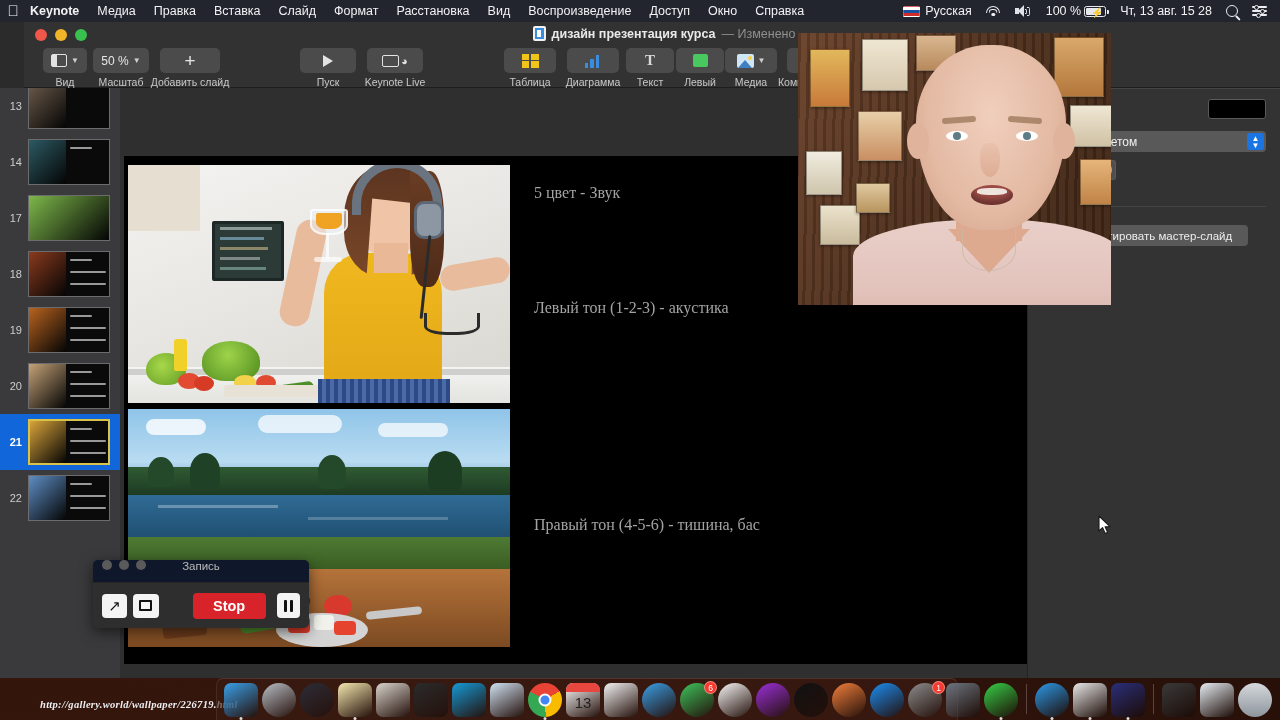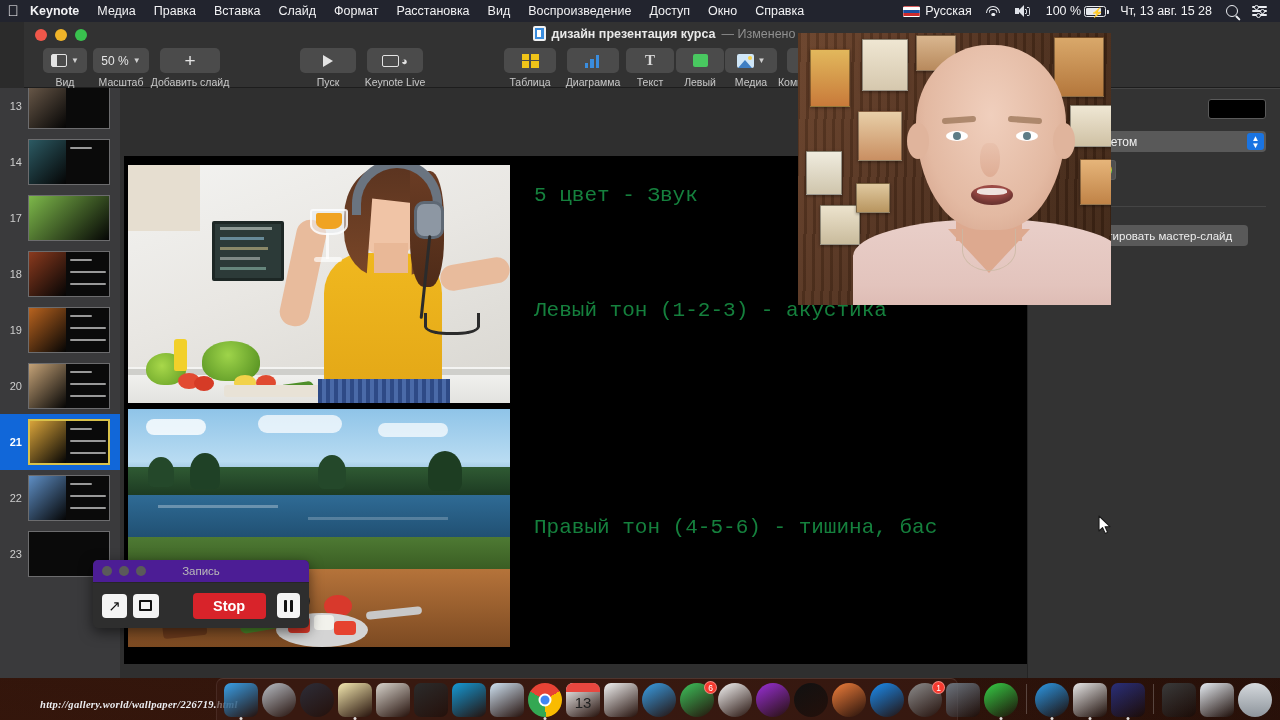--- a/index.html
+++ b/index.html
@@ -203,22 +203,22 @@
 
   
   .canvas-area {
     flex: 1; position: relative; background: #2f2f2f; overflow: hidden;
   }
   .slide {
     position: absolute; left: 4px; top: 68px; width: 903px; height: 508px;
     background: #000000; overflow: hidden;
   }
   .slide-text {
-    position: absolute; color: #15803d; font-size: 21px; white-space: nowrap;
-    font-family: Liberation Mono, monospace;
+    position: absolute; color: #a3a3a3; font-size: 16px; white-space: nowrap;
+    font-family: Liberation Serif, serif;
   }
 
   
   .photo-a { top: 9px; height: 238px; }
   .photo-b { top: 253px; height: 238px; }
   .photo { position:absolute; left:4px; width: 382px; overflow:hidden; }
 
   
   .inspector {
     width: 253px; height: 590px; background: #333333; flex:none;
@@ -262,21 +262,21 @@
   }
 
   
   .rec-win {
     position: absolute; left: 93px; top: 560px; width: 216px; height: 68px;
     background: #2e2e2e; border-radius: 5px; z-index: 45;
     box-shadow: 0 4px 14px rgba(0,0,0,.55);
     overflow: hidden;
   }
   .rec-title {
-    height: 23px; background: #4c1d95; display:flex; align-items:center; position:relative;
+    height: 23px; background: #0f172a; display:flex; align-items:flex-start; position:relative;
     border-bottom:1px solid #262626;
   }
   .rec-dots { display:flex; gap:7px; margin-left:9px; }
   .rec-dots span{ width:10px;height:10px;border-radius:50%;background:#5a5a5a; display:block;}
   .rec-label {
     position:absolute; left:0; right:0; text-align:center; font-size:11.5px; color:#b9b9b9;
   }
   .rec-body { display:flex; align-items:center; height: 45px; padding: 0 9px; gap: 6px; }
   .rbtn { background:#f4f4f4; border-radius:4px; display:flex; align-items:center; justify-content:center; }
   .rbtn-sq { width: 27px; height: 24px; }
@@ -617,26 +617,20 @@
             </div>
             <div class="slide-row">
               <div class="slide-num">22</div>
               <div class="thumb">
                 <div class="timg" style="width: 46%; background: linear-gradient(135deg, rgb(94, 142, 196), rgba(0, 0, 0, 0.55));"></div>
                 <div class="ttxt">
                   <span class="tline" style="left: 4px; top: 7px; width: 22px;"></span>
                   <span class="tline" style="left: 4px; top: 19px; width: 36px;"></span>
                   <span class="tline" style="left: 4px; top: 31px; width: 36px;"></span>
                 </div>
-              </div>
-            </div>
-            <div class="slide-row">
-              <div class="slide-num">23</div>
-              <div class="thumb">
-                <div class="ttxt"></div>
               </div>
             </div>
           </div>
         <div class="navscroll"></div>
       </div>
 
       <div class="canvas-area">
         <div class="slide">
 
           <div class="photo photo-a">

